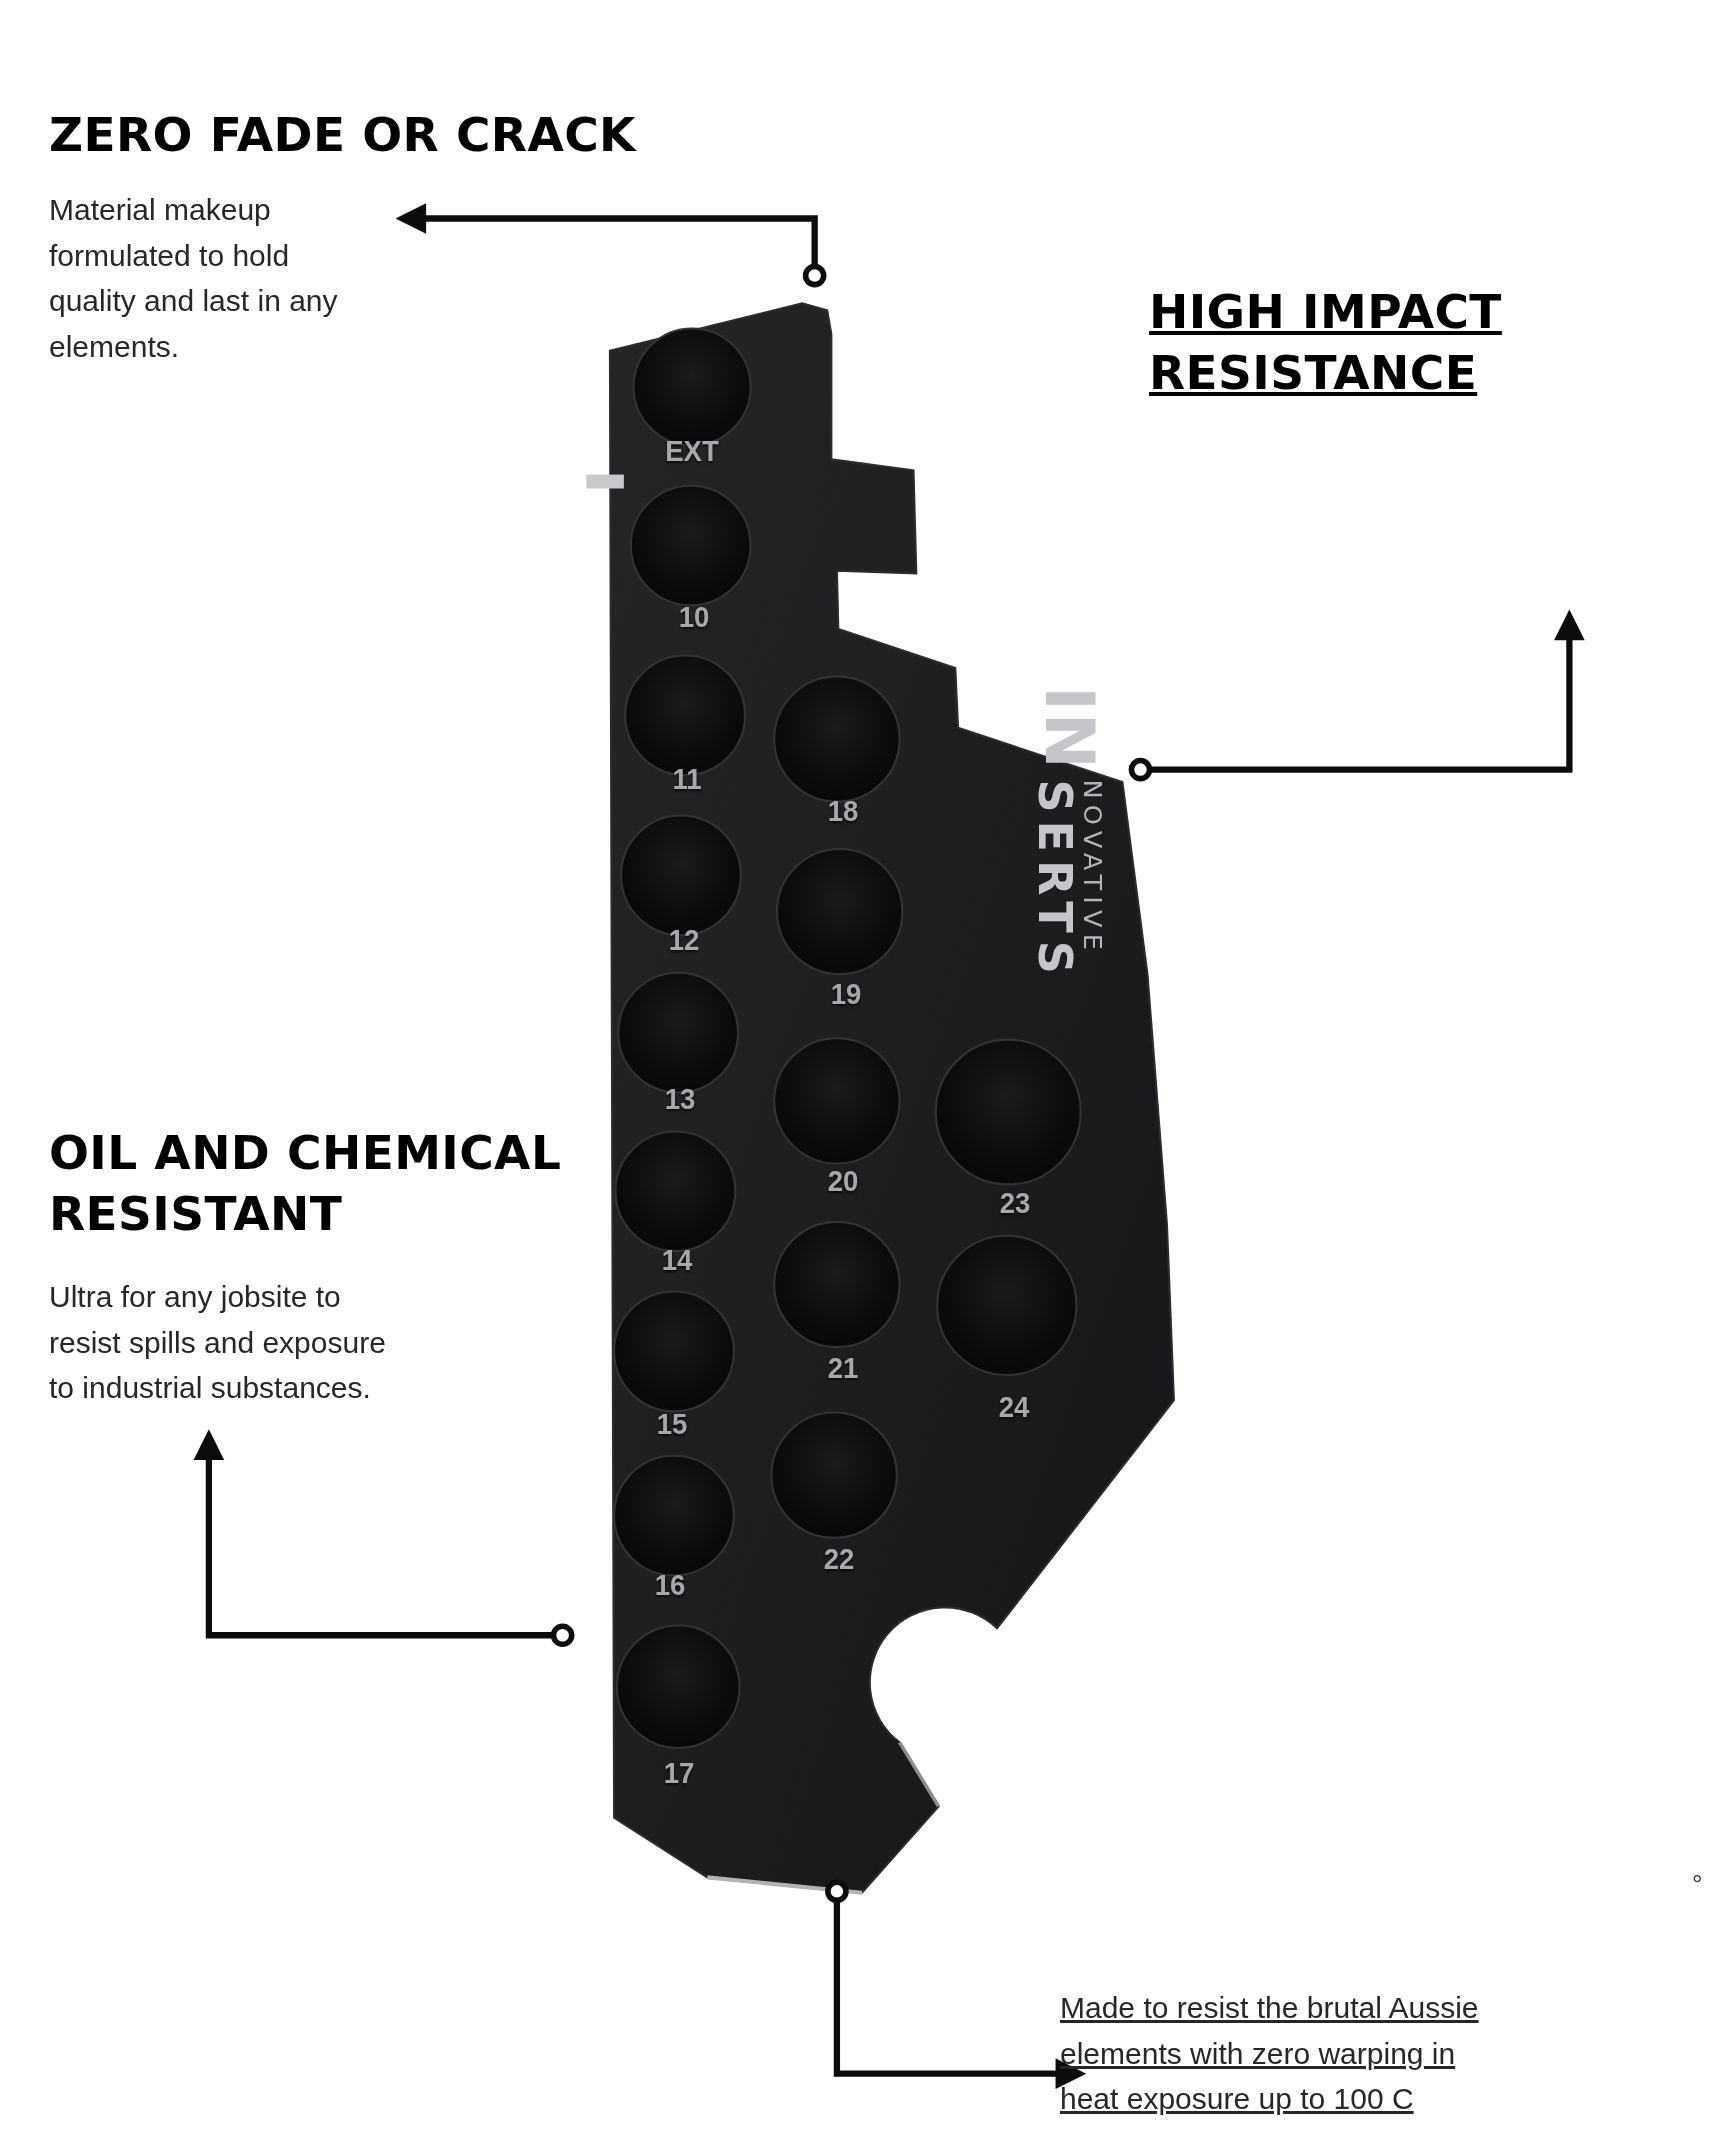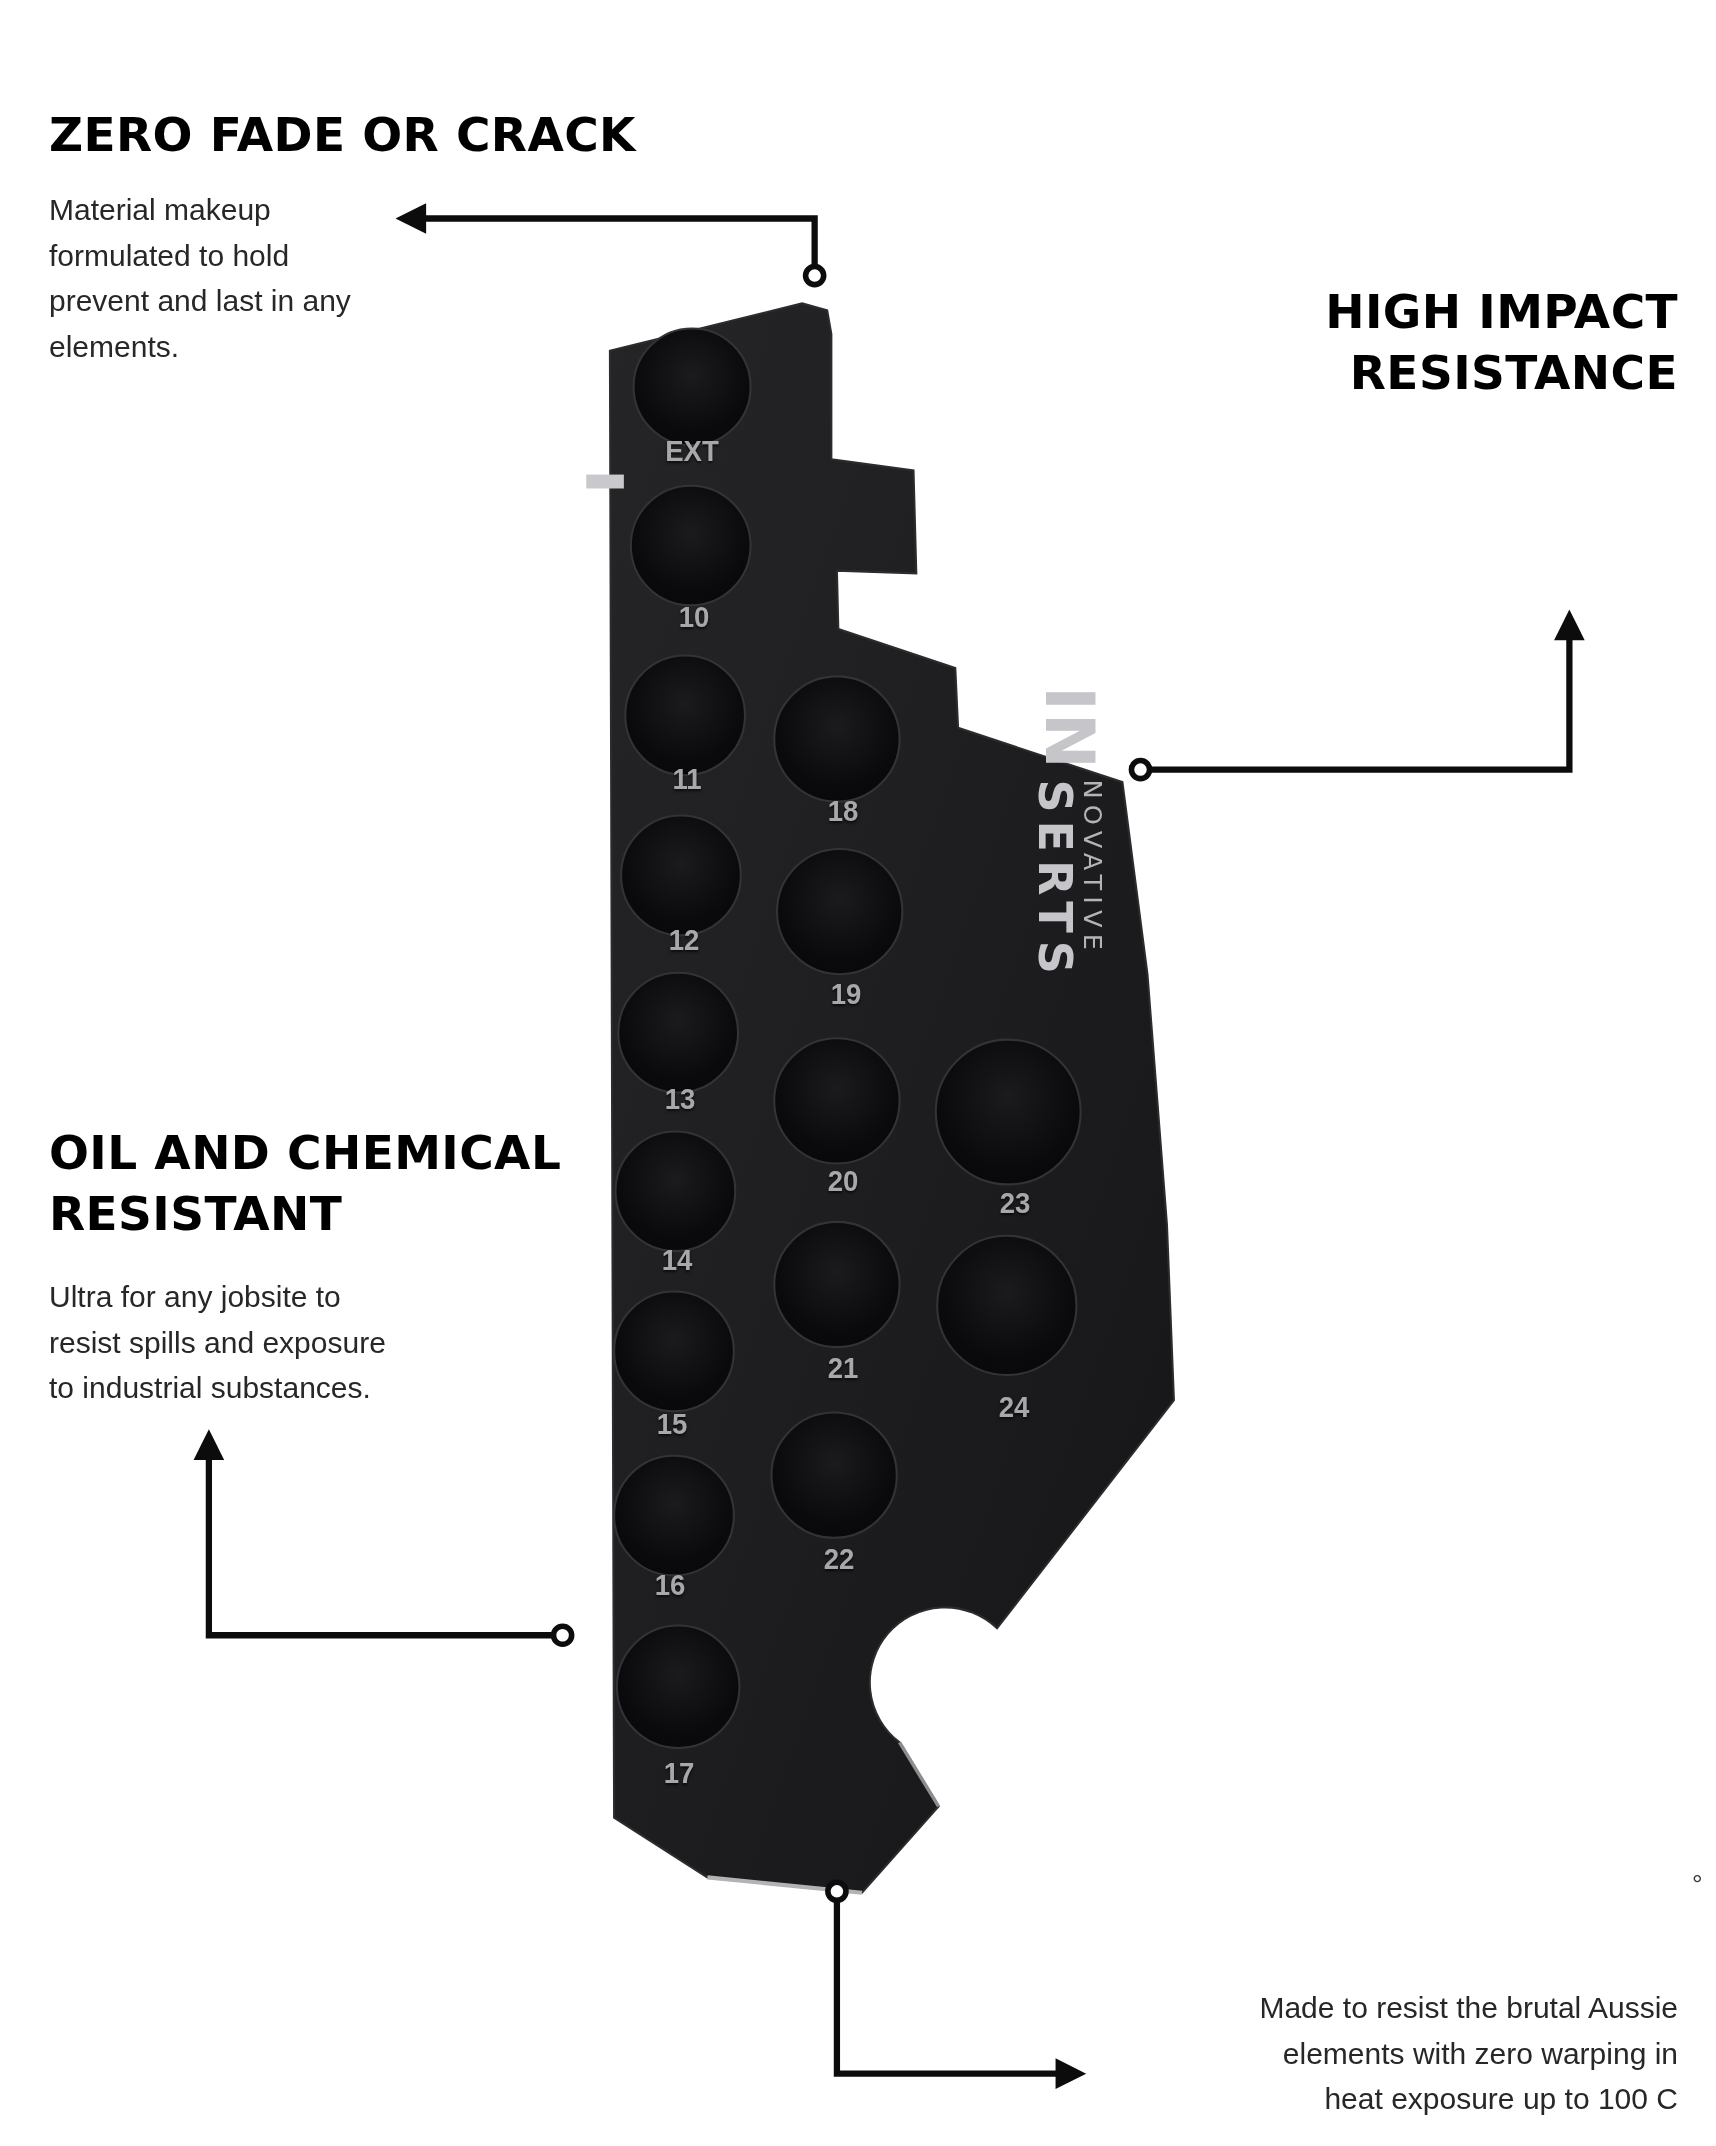--- a/index.html
+++ b/index.html
@@ -28,21 +28,21 @@
     white-space:pre-line;
   }
   .feature-desc {
     position:absolute;
     font-family:"Liberation Sans", sans-serif;
     font-size:30px;
     line-height:1.52;
     color:#272727;
     white-space:pre-line;
   }
-  .align-right { text-align:right; }
+  .align-right { text-align:left;text-decoration:underline; }
   .socket-label {
     position:absolute;
     transform:translateX(-50%) scaleX(0.95);
     font-family:"Liberation Sans", sans-serif;
     font-weight:700;
     font-size:29px;
     color:#a7a7ac;
     text-shadow:0 1.8px 2.6px rgba(0,0,0,0.65);
     white-space:nowrap;
   }
@@ -191,21 +191,21 @@
       <span class="brand-col">
         <span class="brand-top">NOVATIVE</span>
         <span class="brand-bottom">SERTS</span>
       </span>
     </div>
   </div>
 
   <div class="feature-title" style="left:49px; top:104px;">ZERO FADE OR CRACK</div>
   <div class="feature-desc" style="left:49px; top:187px; width:441px;">Material makeup
 formulated to hold
-prevent and last in any
+quality and last in any
 elements.</div>
 
   <div class="feature-title align-right" style="right:39px; top:281px; width:529px;">HIGH IMPACT
 RESISTANCE</div>
 
   <div class="feature-title" style="left:49px; top:1122px;">OIL AND CHEMICAL
 RESISTANT</div>
   <div class="feature-desc" style="left:49px; top:1274px; width:459px;">Ultra for any jobsite to
 resist spills and exposure
 to industrial substances.</div>

